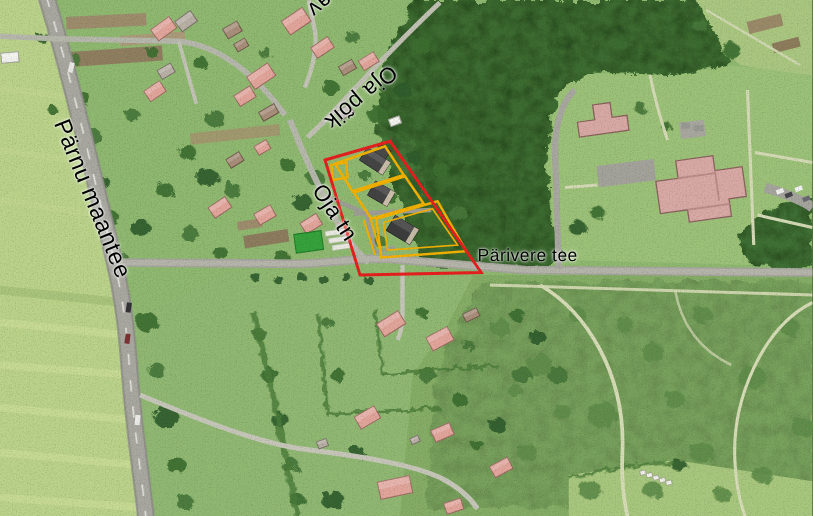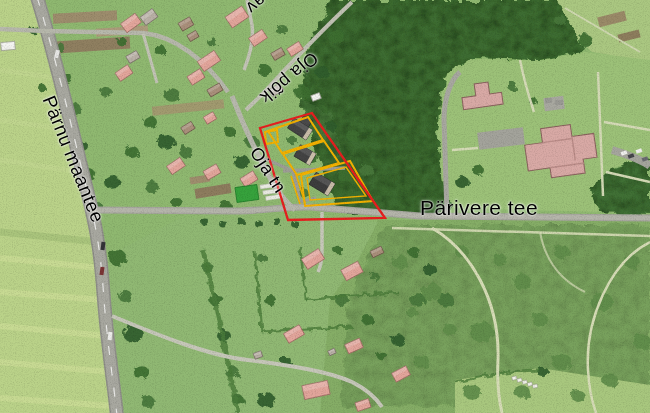--- a/index.html
+++ b/index.html
@@ -423,15 +423,15 @@
   </g>
 
   <polygon points="260,128 312,113 385,218 288,220" fill="none" stroke="#e61f1f" stroke-width="2.3"></polygon>
 
   <rect x="0" y="0" width="650" height="413" filter="url(#grain)" opacity=".33"></rect>
 </svg>
 
 <div class="map-label" style="left:57px;top:93px;font-size:19px;transform-origin:0 0;transform:rotate(68deg);">Pärnu maantee</div>
 <div class="map-label" style="left:289px;top:78px;font-size:18px;transform:translate(-50%,-50%) rotate(140deg);">Oja põik</div>
 <div class="map-label" style="left:268px;top:170px;font-size:18px;transform:translate(-50%,-50%) rotate(57deg);">Oja tn</div>
-<div class="map-label" style="left:420px;top:197px;font-size:21px;">Pärivere tee</div>
+<div class="map-label" style="left:382px;top:197px;font-size:14px;">Pärivere tee</div>
 <div class="map-label" style="left:256px;top:4px;font-size:18px;transform:translate(-50%,-50%) rotate(140deg);">av</div>
 </div>
 
 </body></html>

